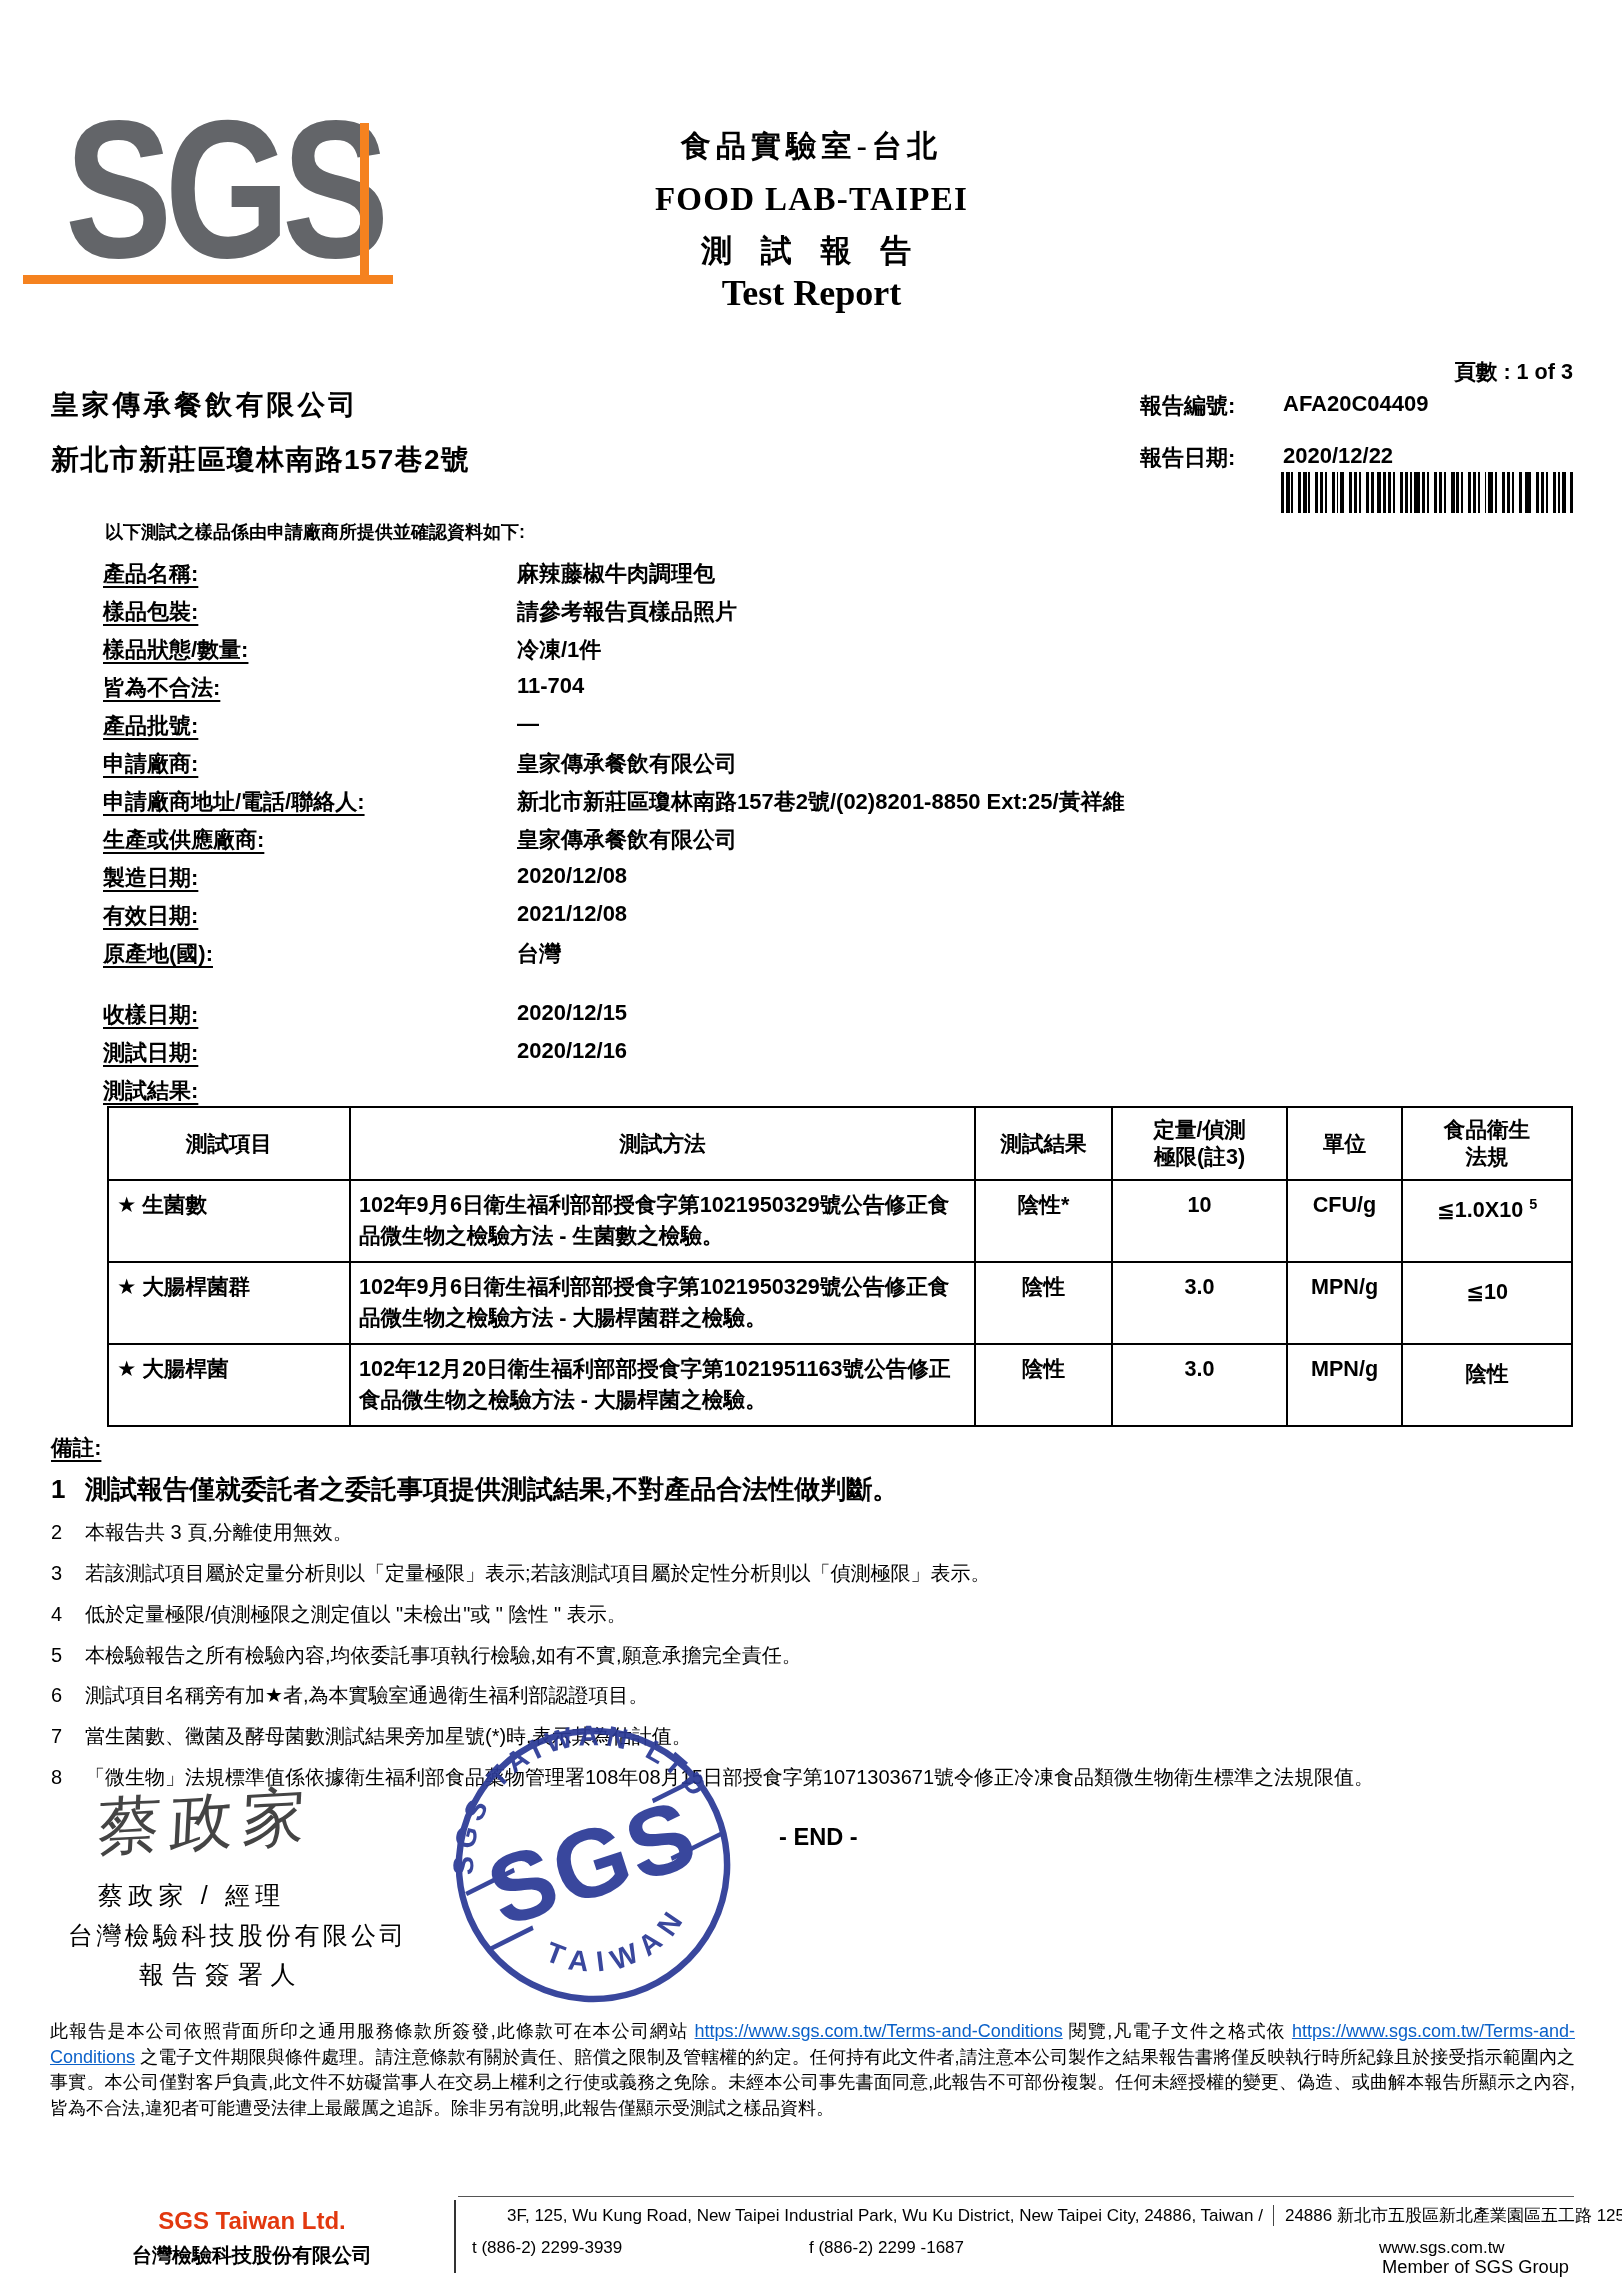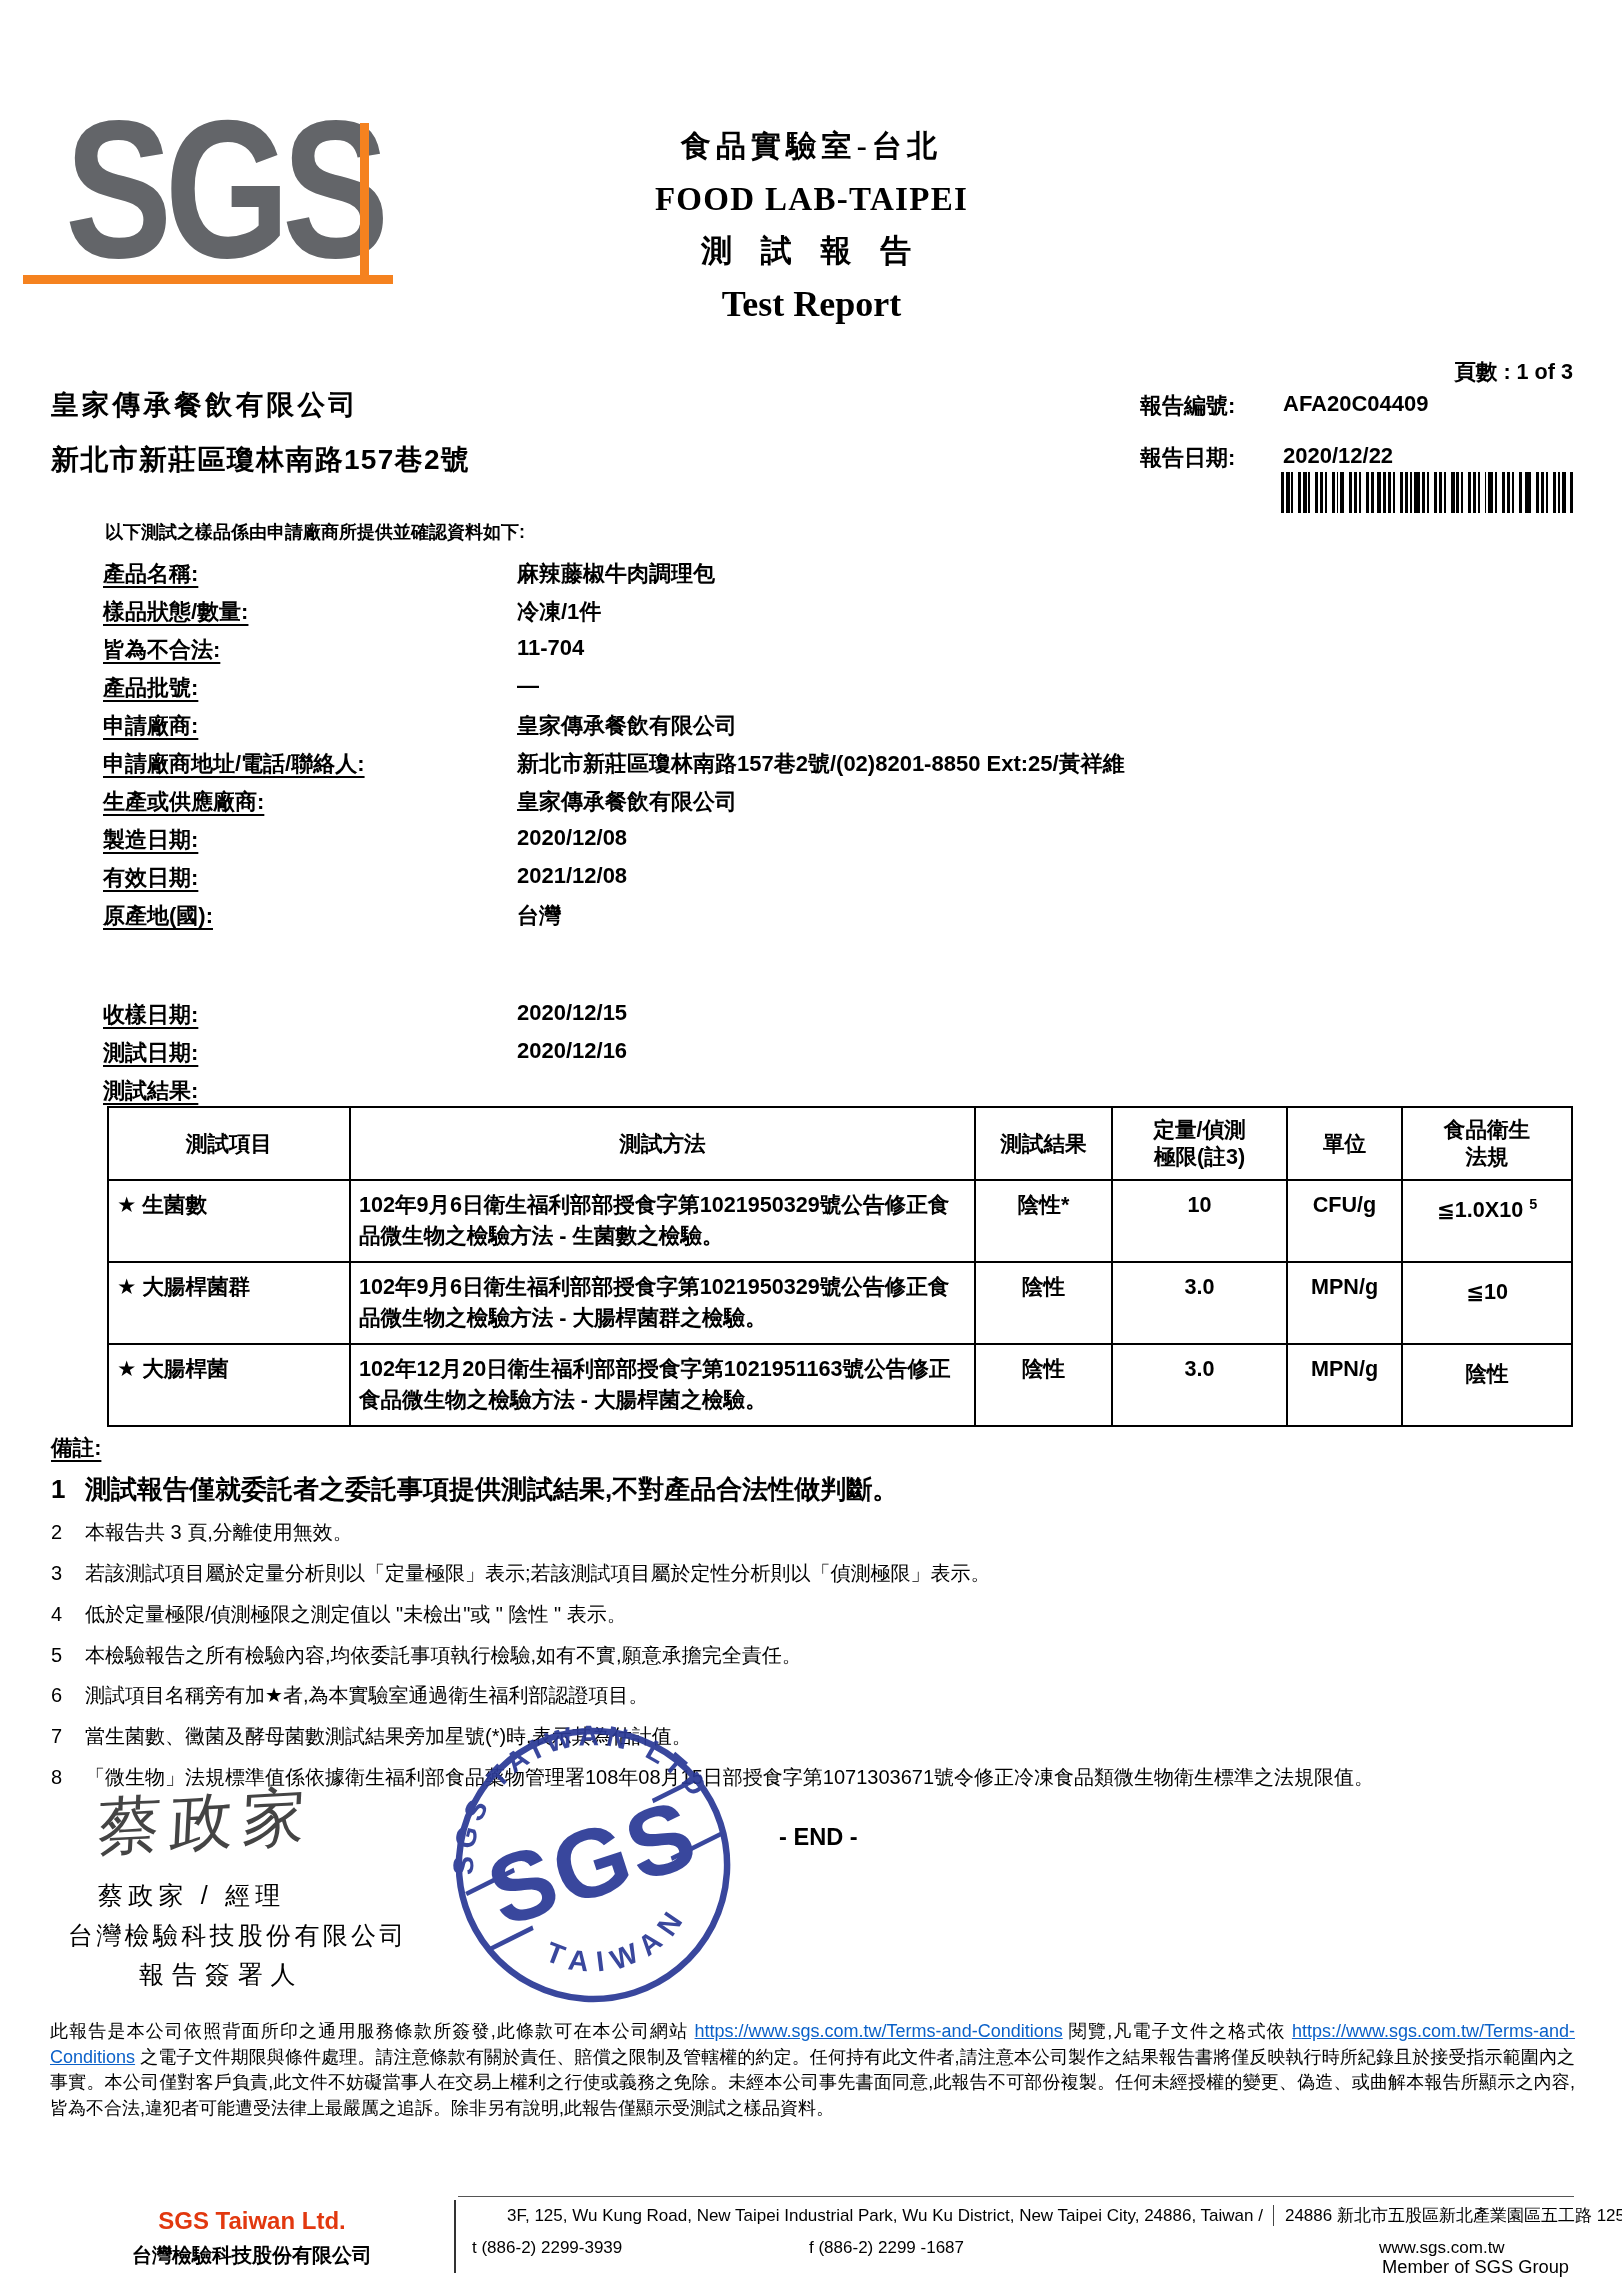--- a/index.html
+++ b/index.html
@@ -15,21 +15,21 @@
     color:#636569; letter-spacing:-9.2px; line-height:0.75;
     transform:scaleX(0.82); transform-origin:left top;
   }
   .logo-vline { position:absolute; left:360px; top:123px; width:9.2px; height:159px; background:#f5821f; }
   .logo-hline { position:absolute; left:23px;  top:275px; width:370px; height:8.5px; background:#f5821f; }
   
   .header-center { position:absolute; left:50%; top:126px; transform:translateX(-50%); text-align:center; white-space:nowrap; }
   .h-zh1 { font-family:"Liberation Serif","DejaVu Serif",serif; font-size:30px; font-weight:600; letter-spacing:5.2px; }
   .h-en1 { font-family:"Liberation Serif","DejaVu Serif",serif; font-size:33px; font-weight:bold; letter-spacing:1.3px; margin-top:13.7px; }
   .h-zh2 { font-family:"Liberation Serif","DejaVu Serif",serif; font-size:31px; font-weight:600; letter-spacing:10.5px; margin-top:12.4px; }
-  .h-en2 { font-family:"Liberation Serif","DejaVu Serif",serif; font-size:36px; font-weight:bold; margin-top:11px; }
+  .h-en2 { font-family:"Liberation Serif","DejaVu Serif",serif; font-size:36px; font-weight:bold; }
   
   .page-num { position:absolute; right:50px; top:357px; font-size:21.6px; font-weight:bold; }
   .meta-rows { position:absolute; left:1140px; top:391px; width:445px; font-size:22px; font-weight:bold; }
   .meta-row { display:flex; margin-bottom:21.6px; }
   .mlabel { width:143px; }
   .barcode {
     position:absolute; left:1281px; top:472px; width:292px; height:41px;
     background:
       repeating-linear-gradient(90deg, transparent 0 20px, #fff 20px 22px, #000 22px 26px, transparent 26px 37px),
       repeating-linear-gradient(90deg, #000 0 2.6px, #fff 2.6px 4.6px, #000 4.6px 8.5px, #fff 8.5px 9.8px, #000 9.8px 11.8px, #fff 11.8px 17px);
@@ -122,20 +122,24 @@
     <div class="client-name">皇家傳承餐飲有限公司</div>
     <div class="client-addr">新北市新莊區瓊林南路157巷2號</div>
   </div>
 
   <div class="intro">以下測試之樣品係由申請廠商所提供並確認資料如下:</div>
 
   <div class="fields">
     <div class="frow">
         <span class="flabel u">產品名稱:</span>
         <span class="fvalue">麻辣藤椒牛肉調理包</span>
+      </div>
+    <div class="frow">
+        <span class="flabel u">樣品包裝:</span>
+        <span class="fvalue">請參考報告頁樣品照片</span>
       </div>
     <div class="frow">
         <span class="flabel u">樣品狀態/數量:</span>
         <span class="fvalue">冷凍/1件</span>
       </div>
     <div class="frow">
         <span class="flabel u">皆為不合法:</span>
         <span class="fvalue">11-704</span>
       </div>
     <div class="frow">

